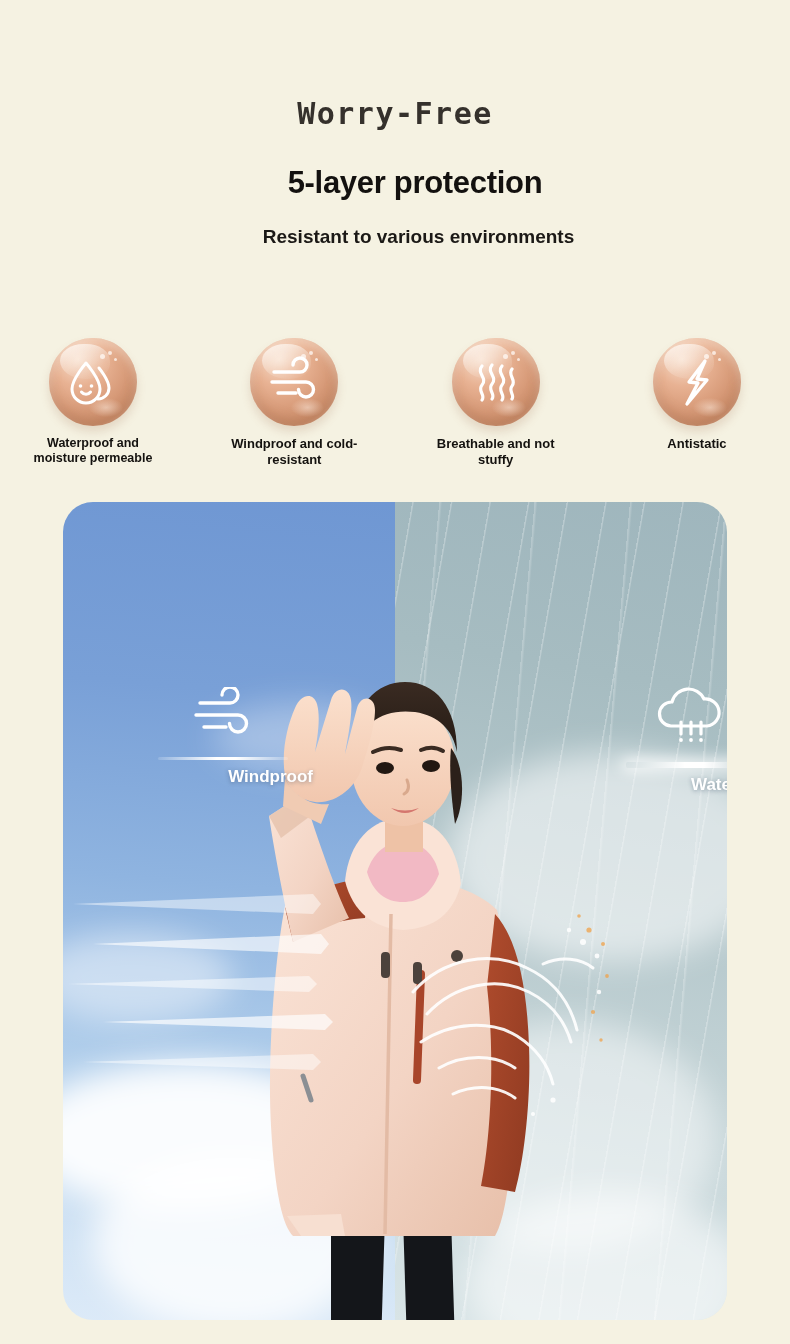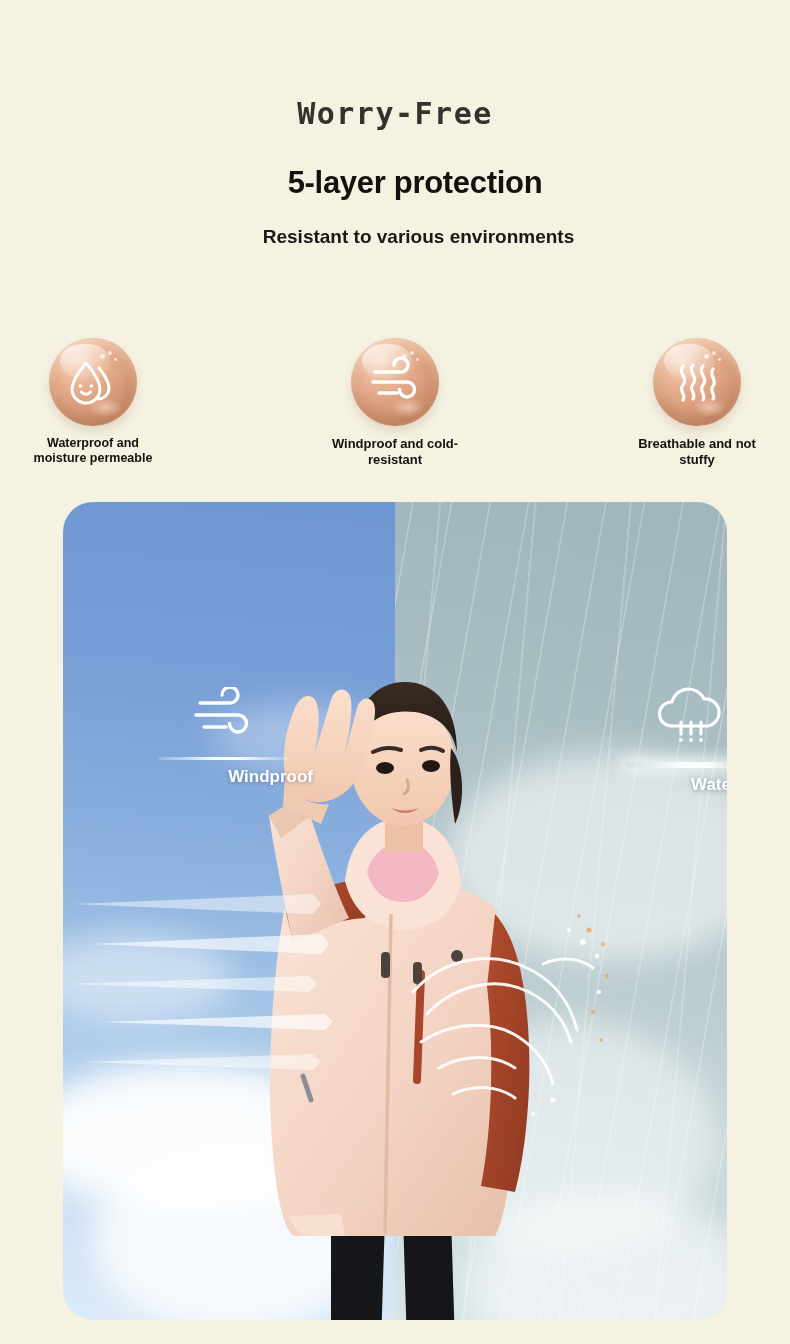--- a/index.html
+++ b/index.html
@@ -241,20 +241,33 @@
             <path d="M40 27 c-6 7 6 12 0 19 c-5 6 4 10 0 15"></path>
             <path d="M50 28 c-6 7 6 12 0 19 c-5 6 4 10 0 15"></path>
             <path d="M60 31 c-5 6 5 11 0 17 c-4 5 3 9 0 13"></path>
           </g>
         </svg>
       </div>
       <div class="feat-label">Breathable and not stuffy</div>
     </div>
 
 
+    <div class="feature">
+      <div class="orb">
+        <div class="orb-bubbles">
+            <i></i>
+            <i></i>
+            <i></i>
+          </div>
+        <svg viewBox="0 0 88 88">
+          <path d="M52 23 L36 44 L45 45 L34 66 L54 42 L44 41 Z" fill="none" stroke="#ffffff" stroke-width="3.3" stroke-linejoin="round"></path>
+        </svg>
+      </div>
+      <div class="feat-label">Antistatic</div>
+    </div>
   </div>
 
   <div class="hero">
 
     <div class="sky-left">
       <div class="cloud cl1"></div>
       <div class="cloud cl2"></div>
       <div class="cloud cl3"></div>
       <div class="cloud cl7"></div>
     </div>

